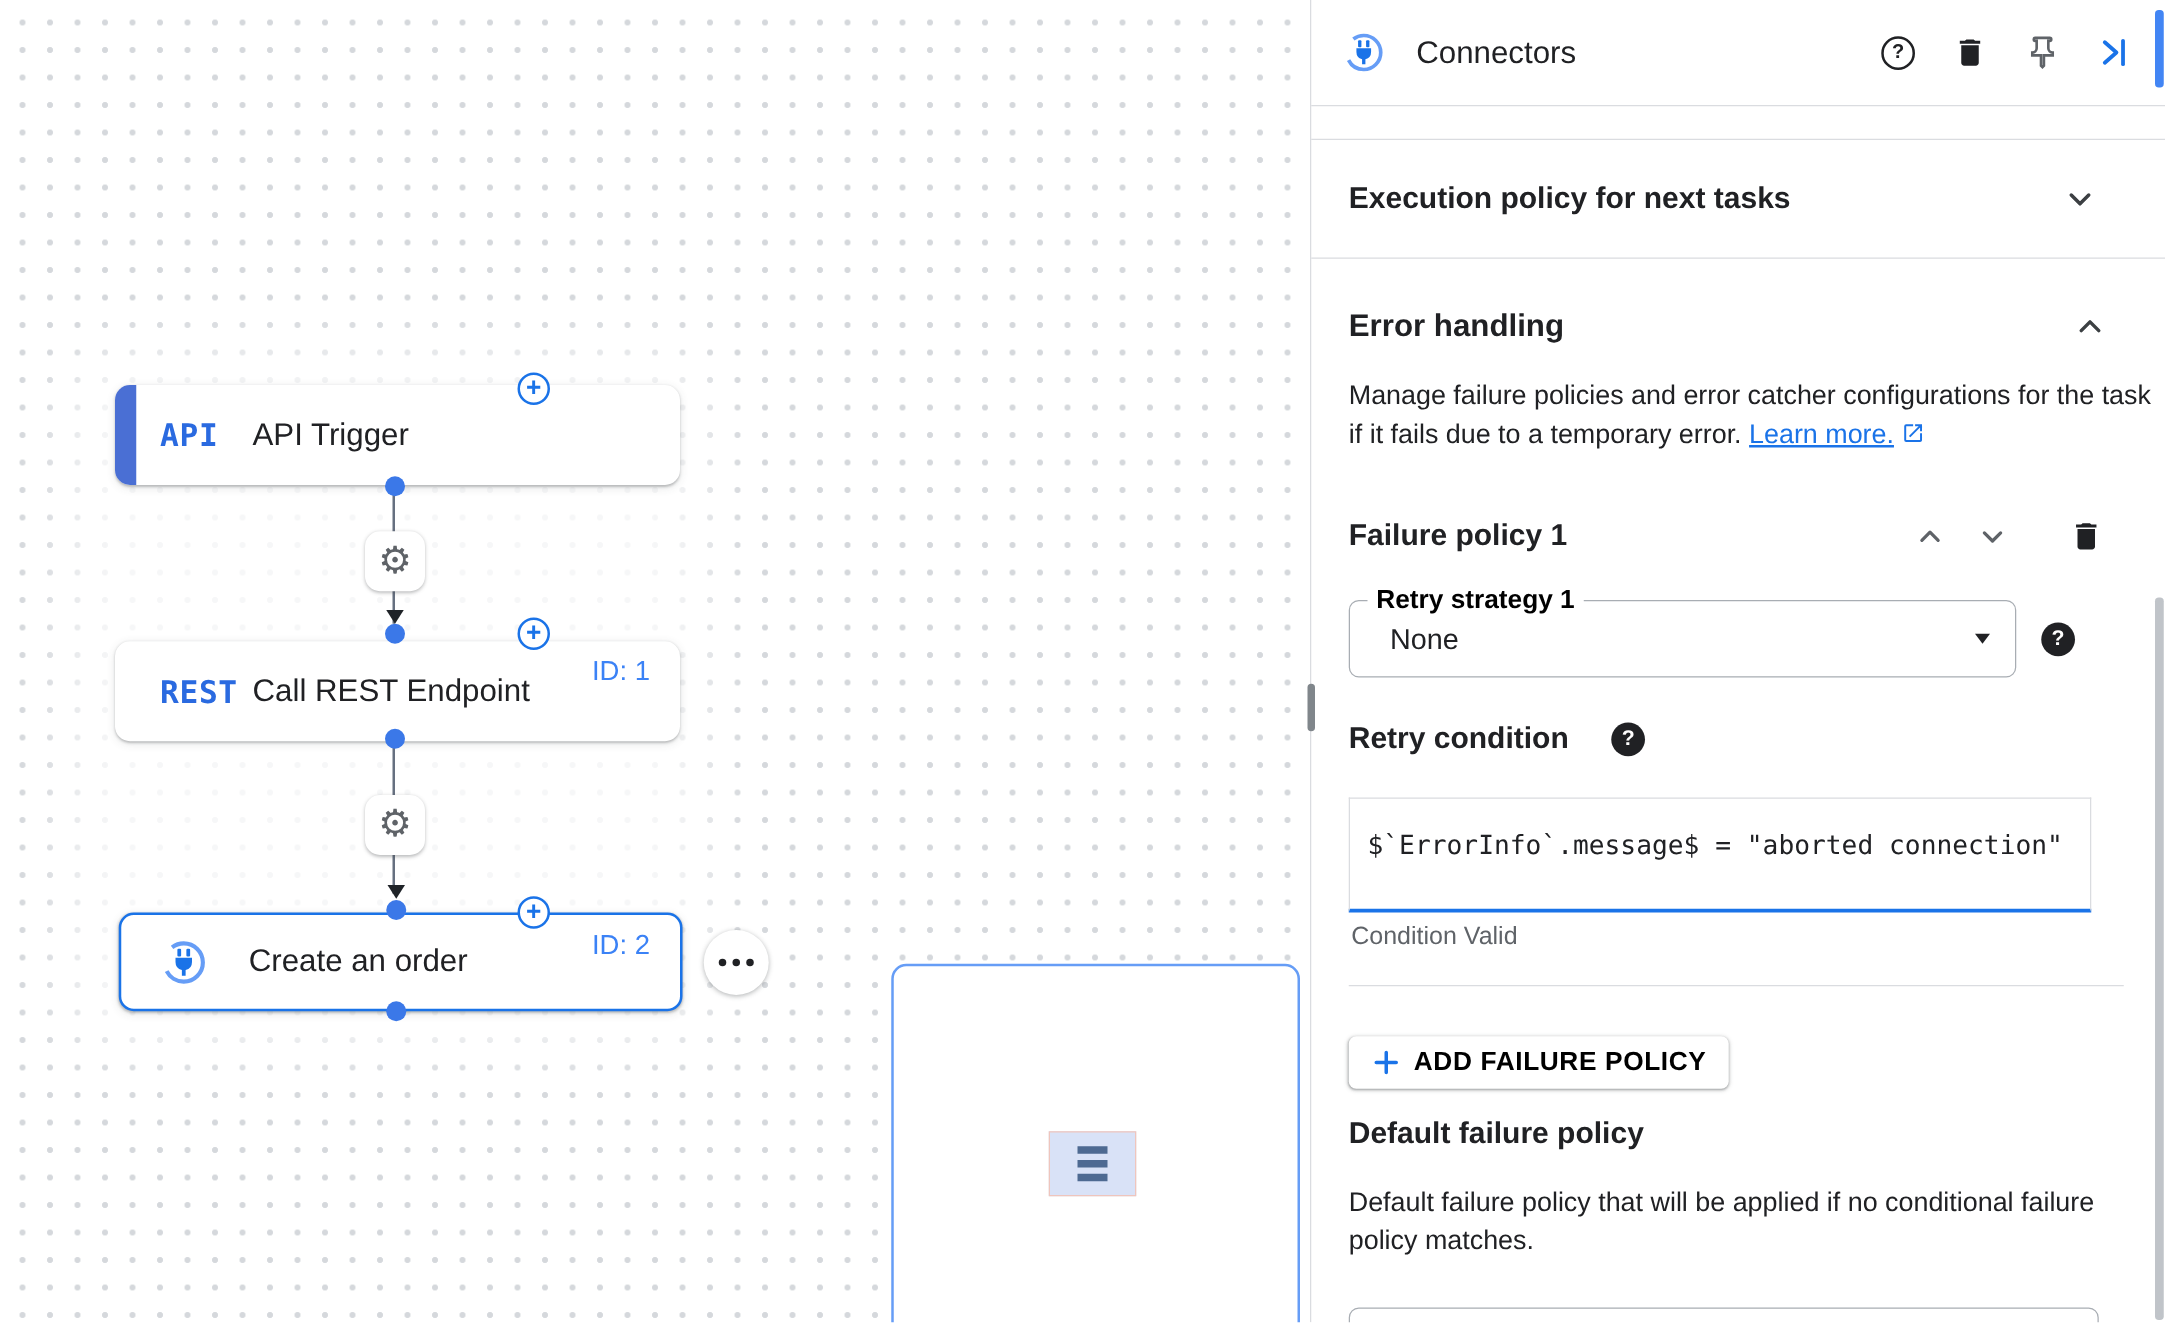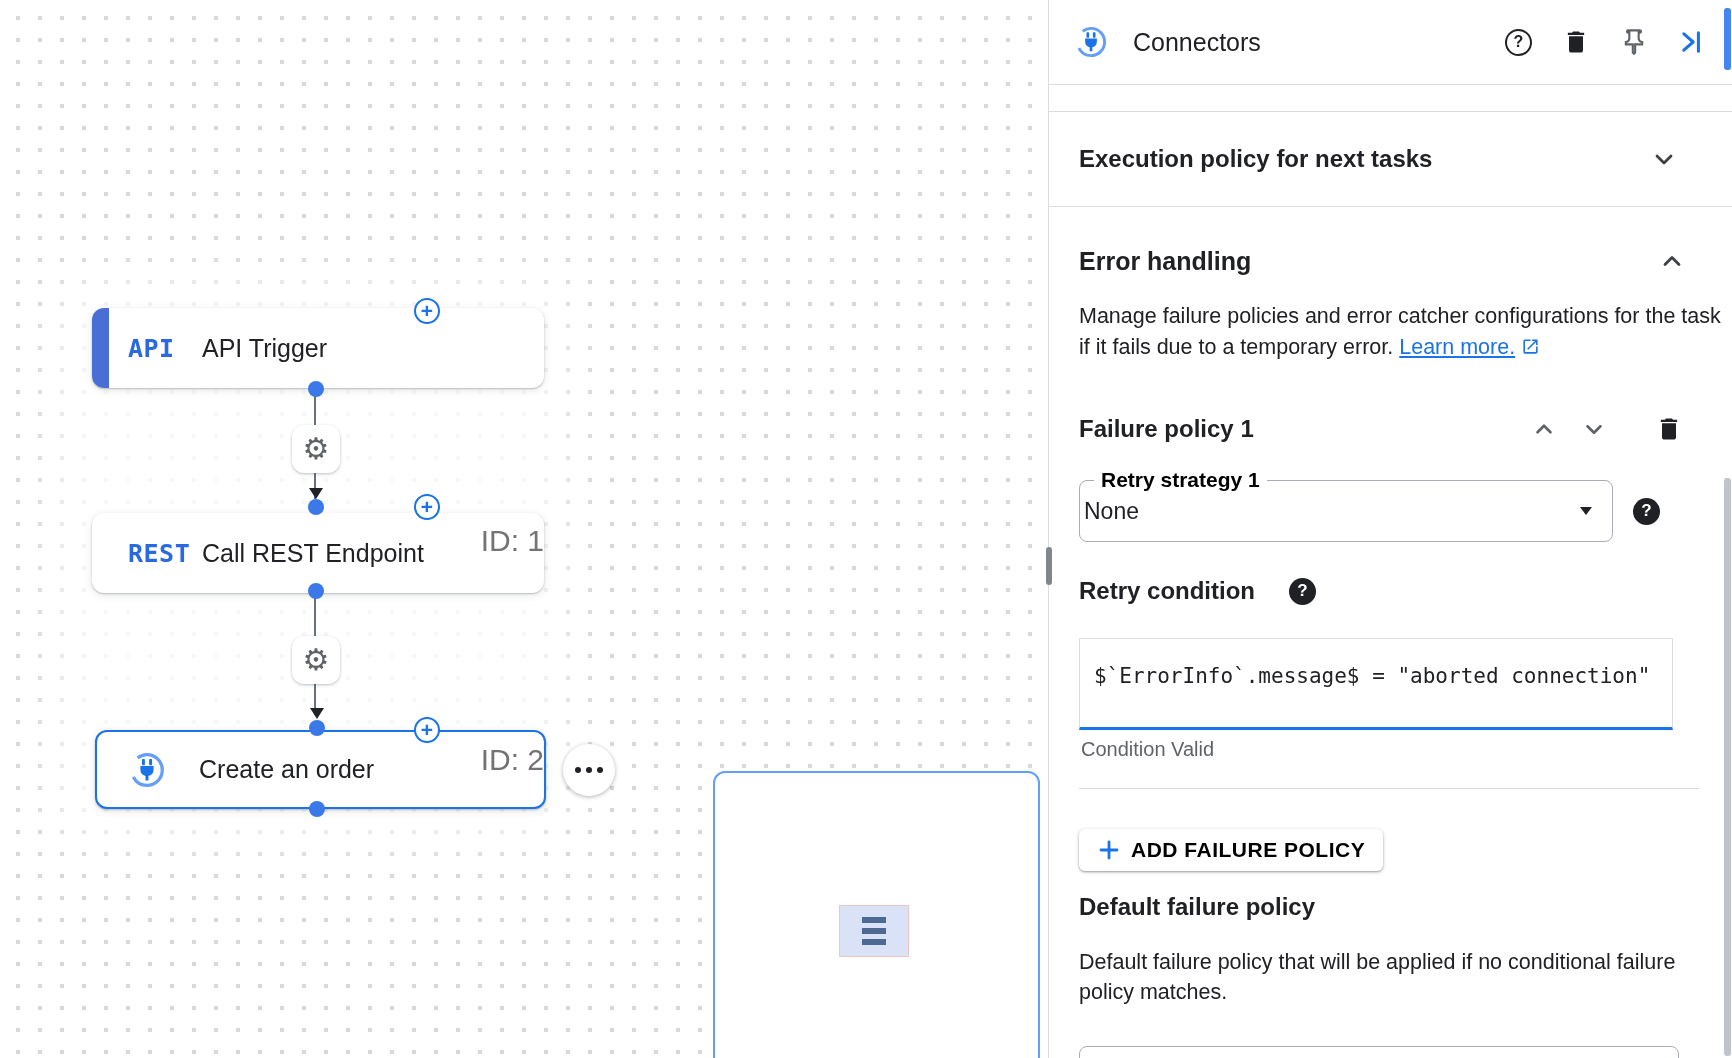--- a/index.html
+++ b/index.html
@@ -14,21 +14,21 @@
         opacity:.8;filter:blur(22px);border-radius:40px;}
 
   .node{position:absolute;background:#fff;border-radius:12px;height:80px;width:452px;
         box-shadow:0 1px 2px rgba(60,64,67,.3),0 2px 8px rgba(60,64,67,.12);
         display:flex;align-items:center;}
   .node .accent{position:absolute;left:0;top:0;width:17px;height:100%;
         background:#4a6fd4;border-radius:12px 0 0 12px;}
   .node .badge{margin-left:36px;width:74px;font-family:"DejaVu Sans Mono",monospace;
         font-weight:bold;font-size:25px;color:#2a6ae0;letter-spacing:.5px;}
   .node .title{font-size:25px;color:#202124;}
-  .node .idlab{position:absolute;right:0;top:11px;font-size:30px;color:#737373;}
+  .node .idlab{position:absolute;right:24px;top:11px;font-size:22px;color:#3b82f6;}
   .node.selected{border:2.5px solid #1a73e8;width:447px;height:75px;}
 
   .plusbtn{position:absolute;width:26px;height:26px;border:2.5px solid #1a73e8;border-radius:50%;
         background:#fff;color:#1a73e8;display:flex;align-items:center;justify-content:center;
         font-size:21px;font-weight:bold;line-height:1;z-index:6;box-sizing:border-box;padding-bottom:2px;}
   .dot{position:absolute;width:16px;height:16px;border-radius:50%;background:#3b78e8;z-index:5;}
   .edge{position:absolute;width:2px;background:#667080;z-index:1;}
   .arrow{position:absolute;width:0;height:0;border-left:7px solid transparent;
         border-right:7px solid transparent;border-top:11px solid #1f2328;z-index:4;}
   .gearbox{position:absolute;width:48px;height:48px;background:#fff;border-radius:12px;
@@ -62,21 +62,21 @@
   .ehrow h2{font-size:25px;margin:0;flex:1;font-weight:bold;}
   .para{margin-top:22px;width:645px;font-size:21.5px;line-height:31px;color:#202124;}
   .link{color:#1a73e8;text-decoration:underline;}
   .fprow{margin-top:48px;height:36px;display:flex;align-items:center;padding-right:49px;}
   .fprow h3{font-size:24px;margin:0;flex:1;font-weight:bold;}
   .fldrow{margin-top:33px;display:flex;align-items:center;}
   .fieldset{position:relative;width:534px;height:62px;border:1px solid #a8adb3;border-radius:8px;
         box-sizing:border-box;display:flex;align-items:center;}
   .legend{position:absolute;left:14px;top:-13px;background:#fff;padding:0 7px;
         font-size:21px;font-weight:bold;color:#000000;}
-  .selval{margin-left:4px;font-size:23px;flex:1;}
+  .selval{margin-left:32px;font-size:23px;flex:1;}
   .caret{width:0;height:0;border-left:6.5px solid transparent;border-right:6.5px solid transparent;
         border-top:8px solid #202124;margin-right:20px;}
   .qfill{width:27px;height:27px;border-radius:50%;background:#202124;color:#fff;
         display:flex;align-items:center;justify-content:center;font-size:17px;font-weight:bold;}
   .qout{width:27px;height:27px;border-radius:50%;border:2.4px solid #202124;color:#202124;
         display:flex;align-items:center;justify-content:center;font-size:16px;font-weight:bold;box-sizing:border-box;}
   .rcrow{margin-top:34px;height:30px;display:flex;align-items:center;gap:34px;}
   .rcrow h4{font-size:24px;margin:0;font-weight:bold;}
   .codebox{margin-top:32px;width:594px;height:92px;box-sizing:border-box;background:#fff;
         border:1px solid #dadce0;border-bottom:3px solid #1a73e8;padding:25px 0 0 14px;}

